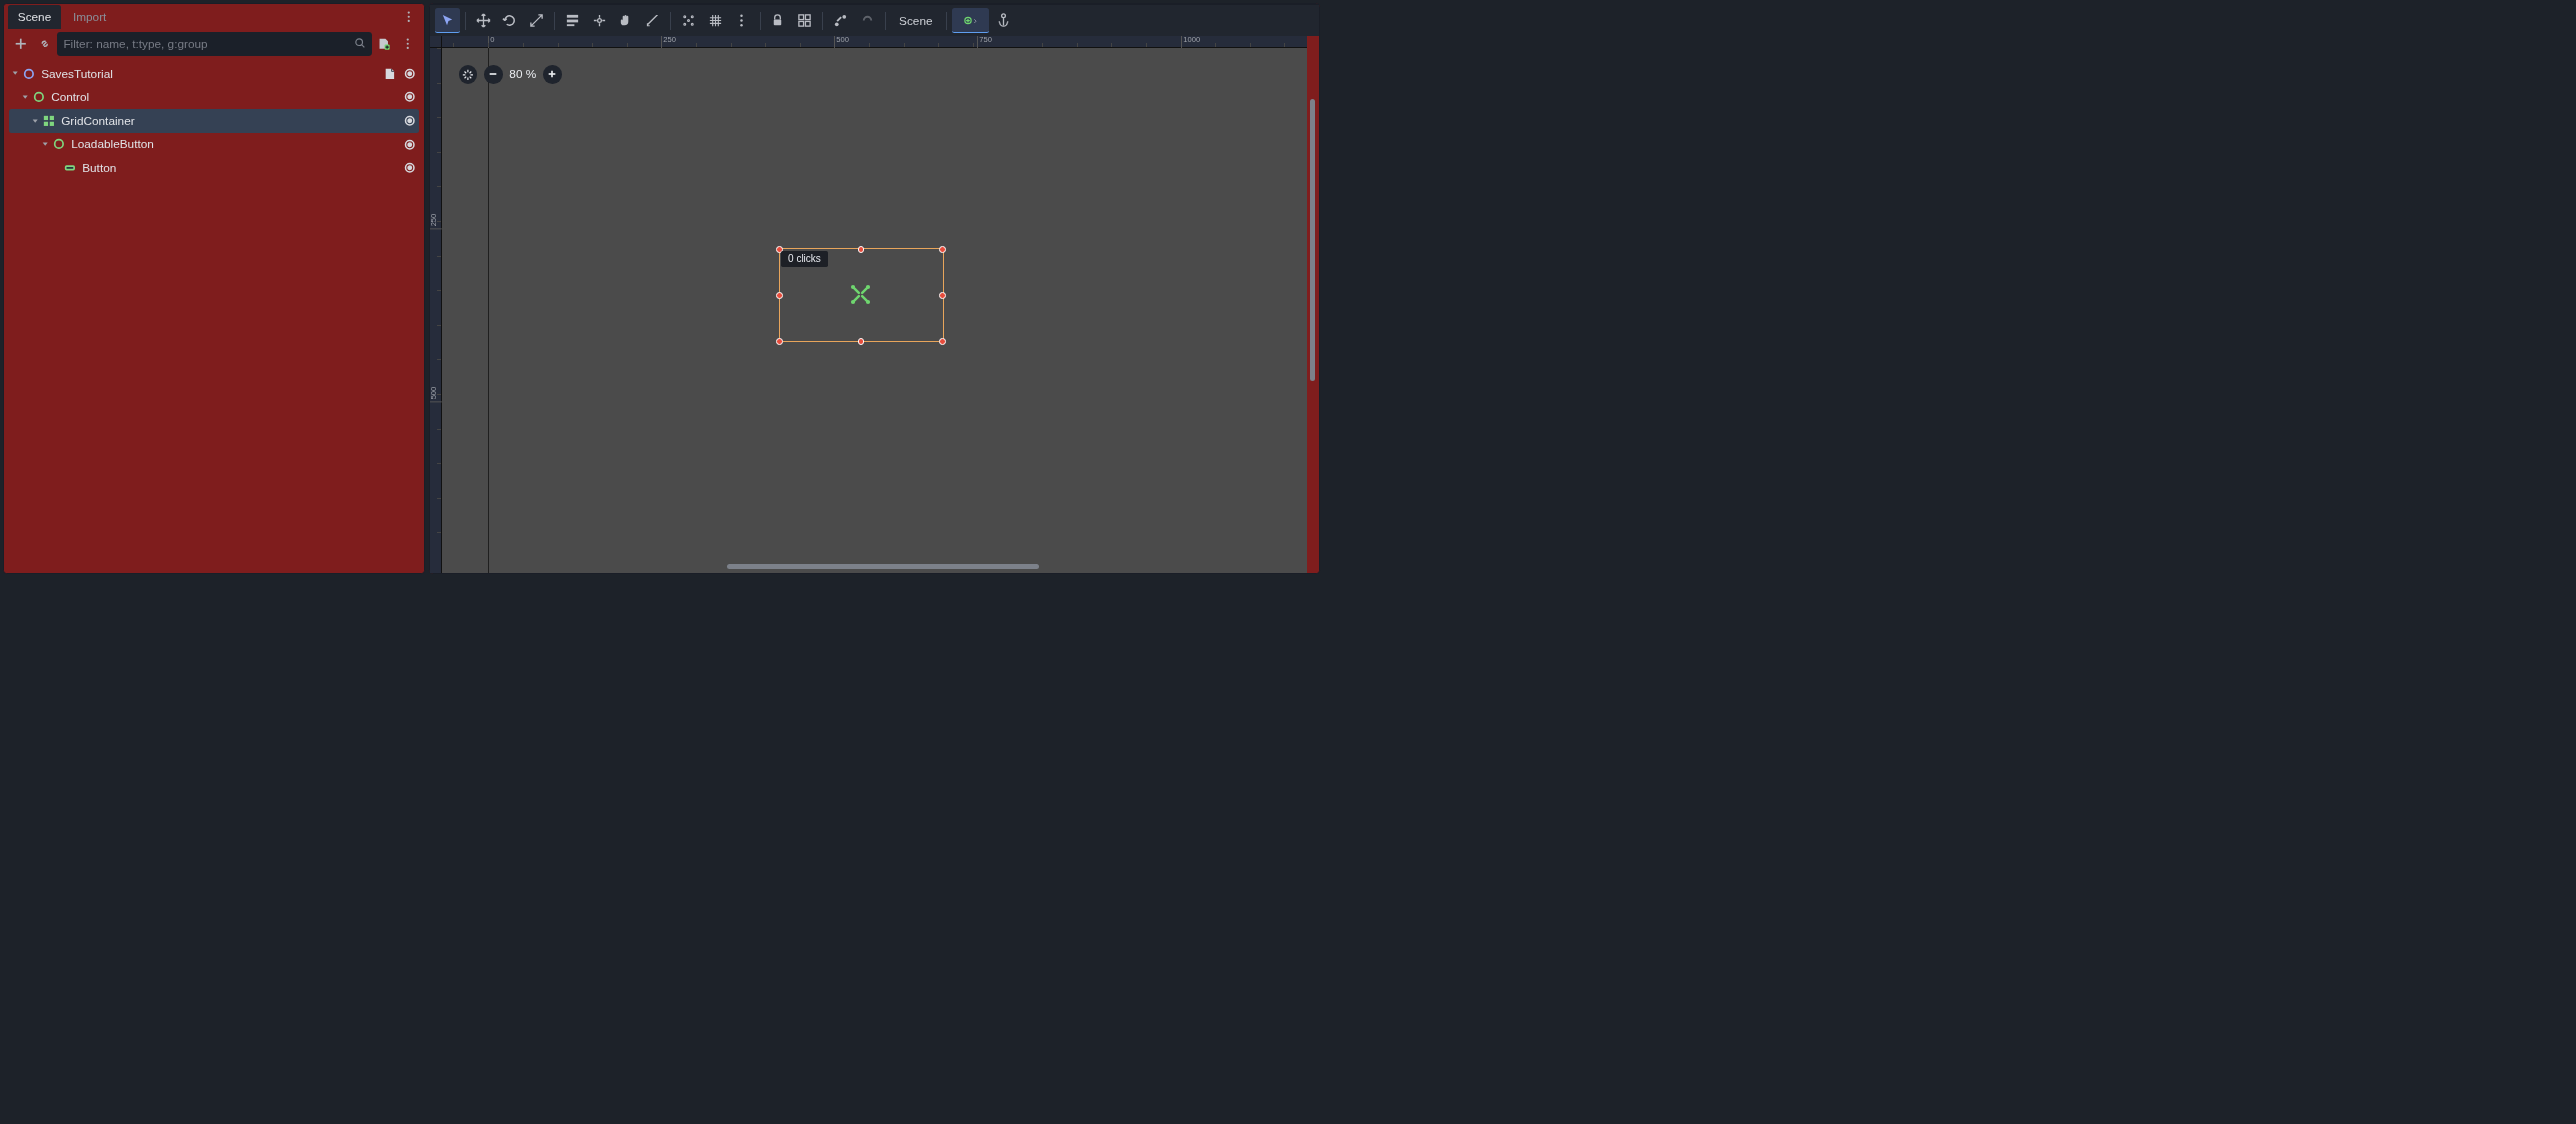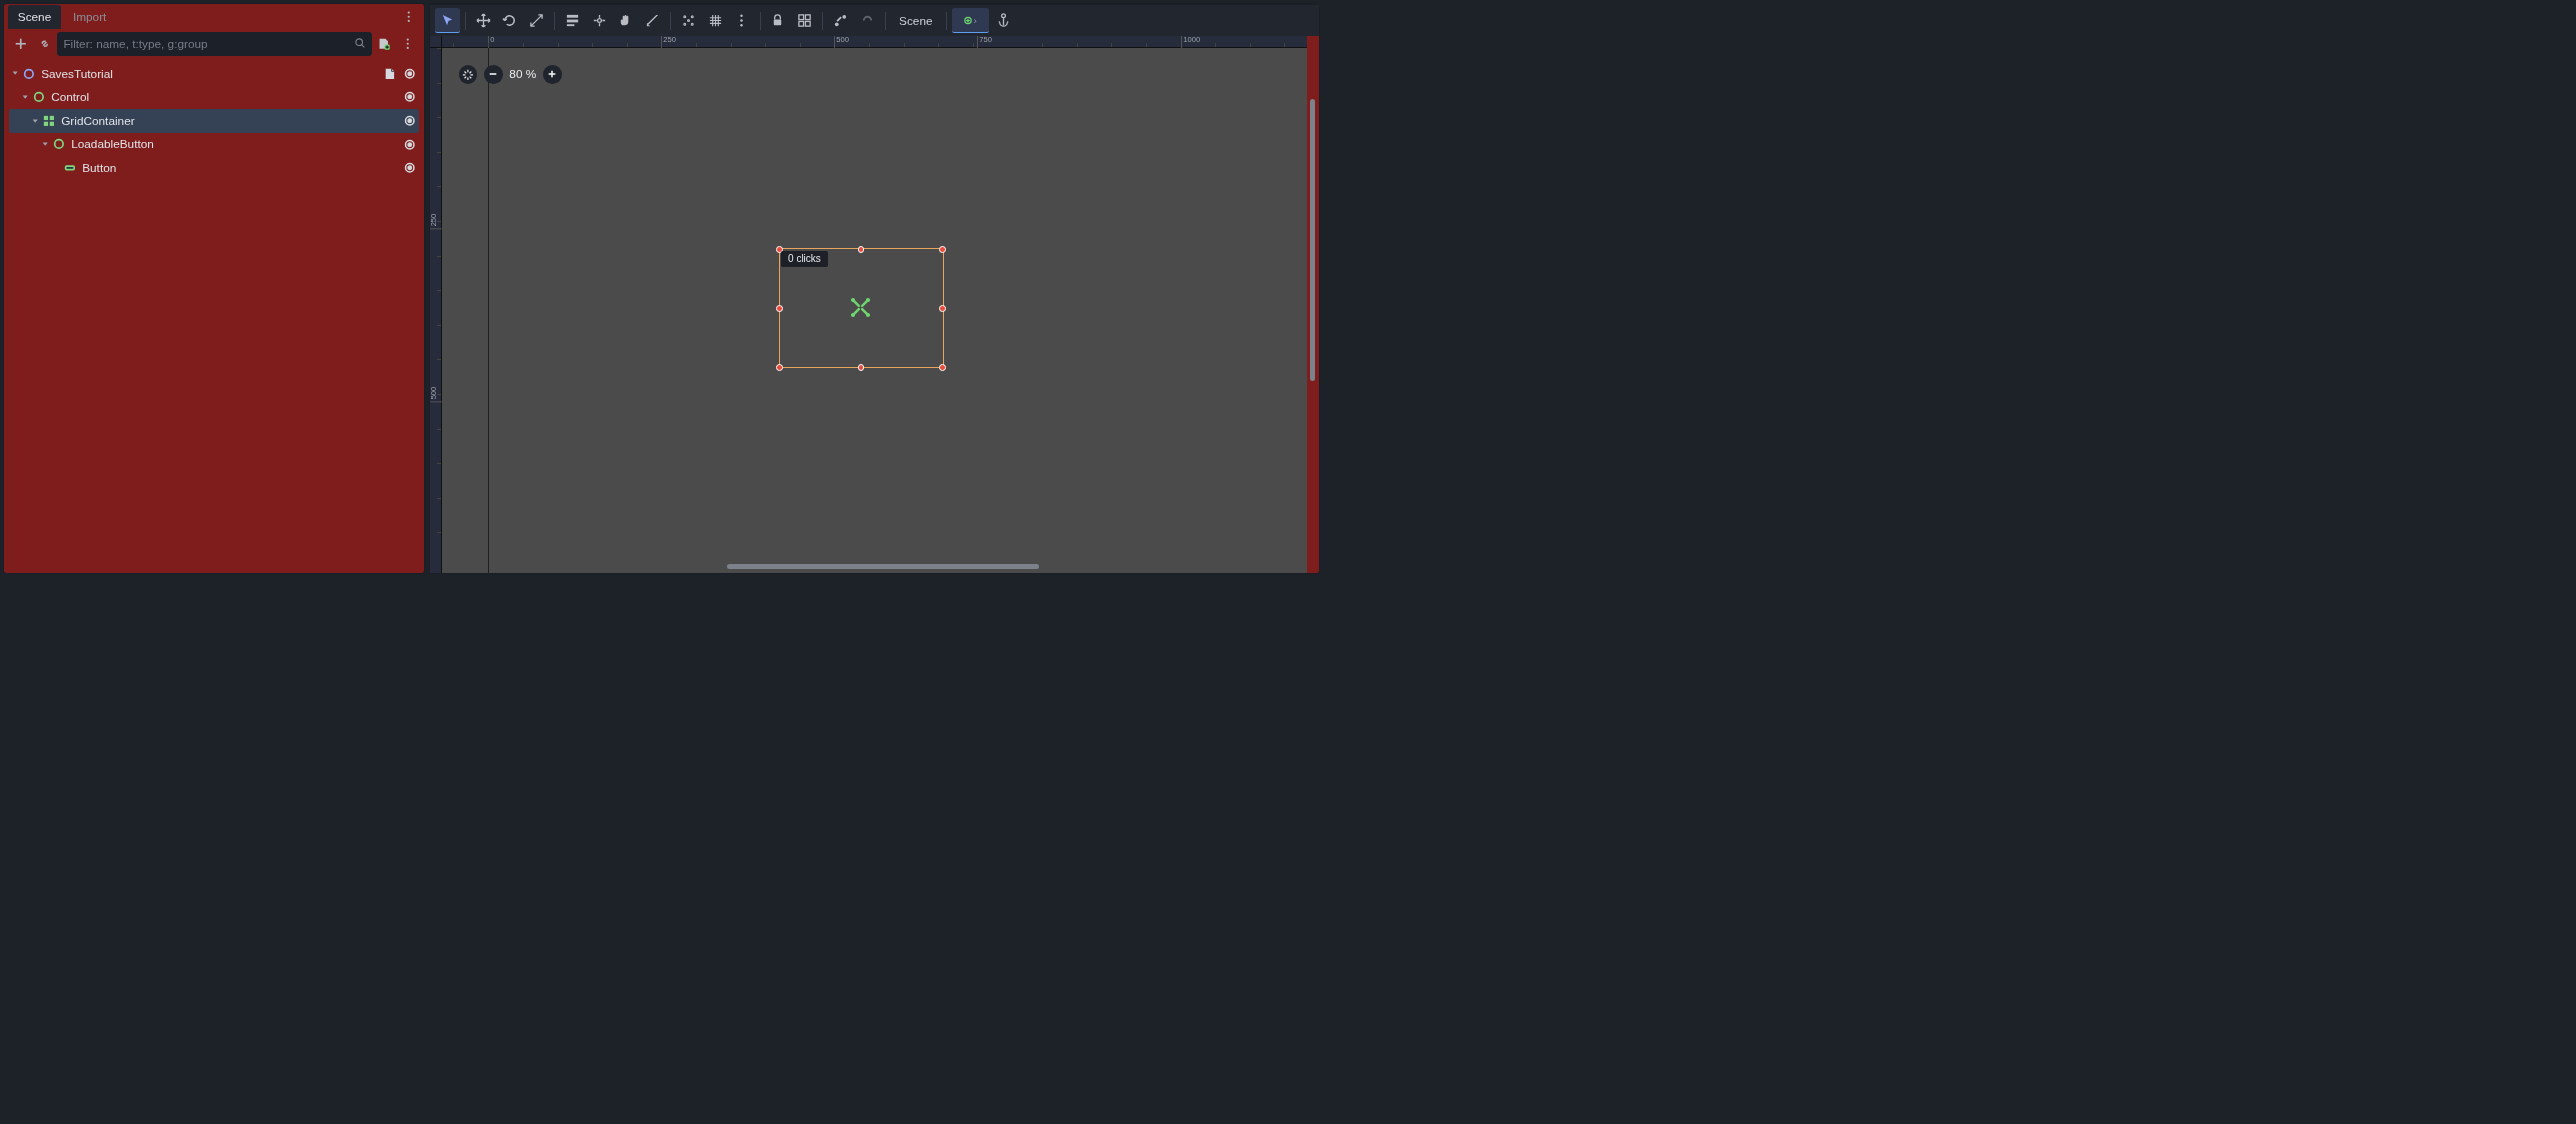--- a/index.html
+++ b/index.html
@@ -432,21 +432,21 @@
           </div>
           <span>80 %</span>
           <div class="zbtn">
             <svg width="10" height="10" viewBox="0 0 12 12" stroke="#e9ebef" stroke-width="2">
                 <line x1="2" y1="6" x2="10" y2="6"></line>
                 <line x1="6" y1="2" x2="6" y2="10"></line>
               </svg>
           </div>
         </div>
 
-        <div class="sel-box" style="left:337px; top:200px; width:165px; height:120px;">
+        <div class="sel-box" style="left:337px; top:200px; width:165px; height:94px;">
           <div class="handle" style="left:-3.4px; top:-3.4px;"></div>
           <div class="handle" style="left:calc(50% - 3.4px); top:-3.4px;"></div>
           <div class="handle" style="right:-3.4px; top:-3.4px;"></div>
           <div class="handle" style="left:-3.4px; top:calc(50% - 3.4px);"></div>
           <div class="handle" style="right:-3.4px; top:calc(50% - 3.4px);"></div>
           <div class="handle" style="left:-3.4px; bottom:-3.4px;"></div>
           <div class="handle" style="left:calc(50% - 3.4px); bottom:-3.4px;"></div>
           <div class="handle" style="right:-3.4px; bottom:-3.4px;"></div>
           <div class="cross" style="left:calc(50% - 12.7px); top:calc(50% - 12.7px);">
             <svg viewBox="0 0 30 30">

